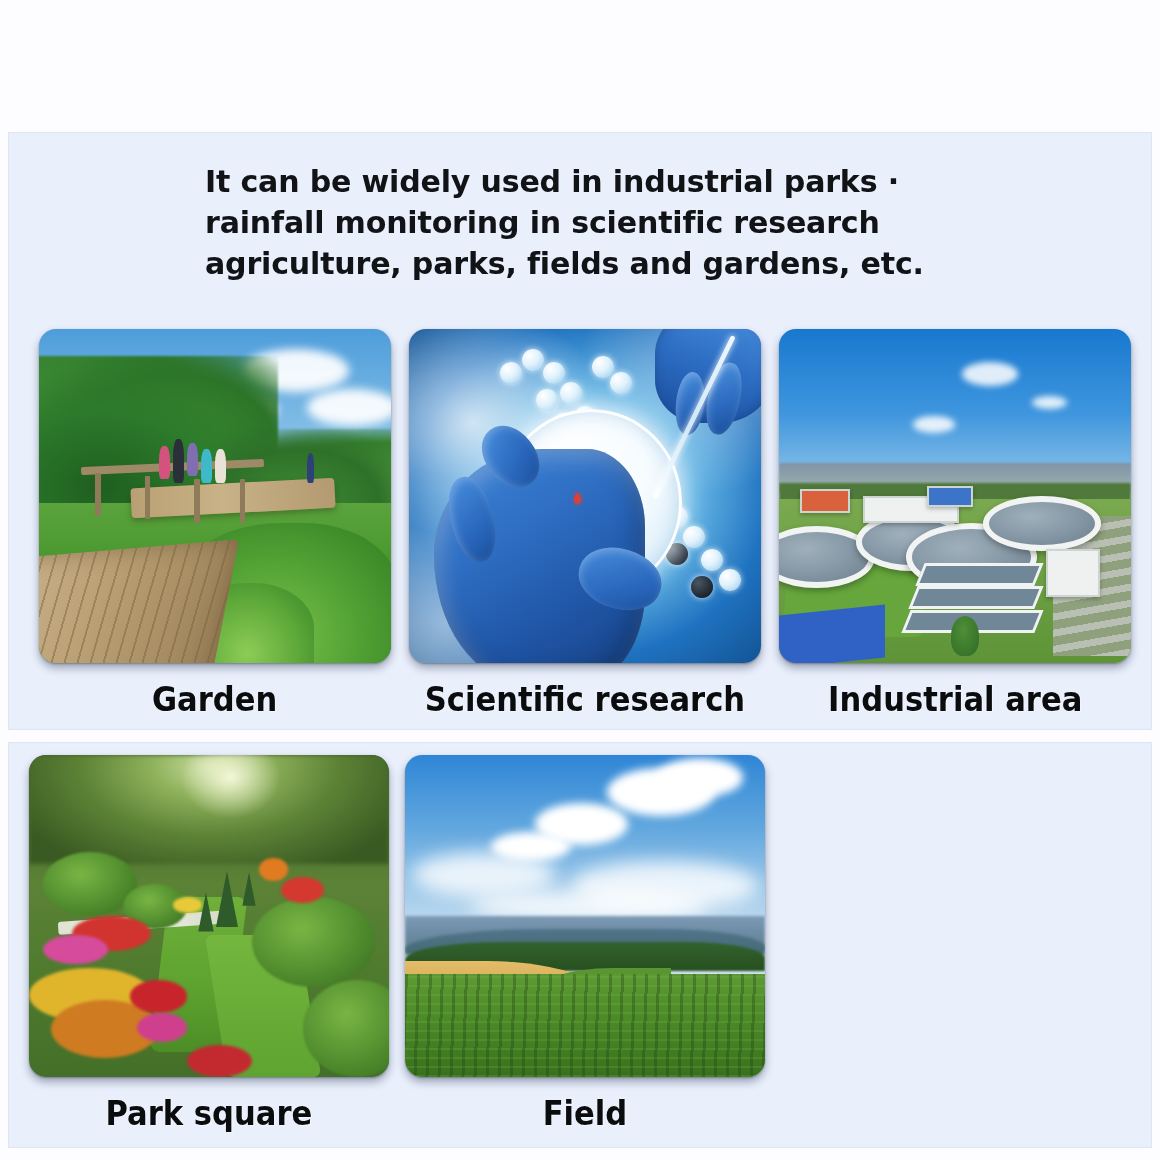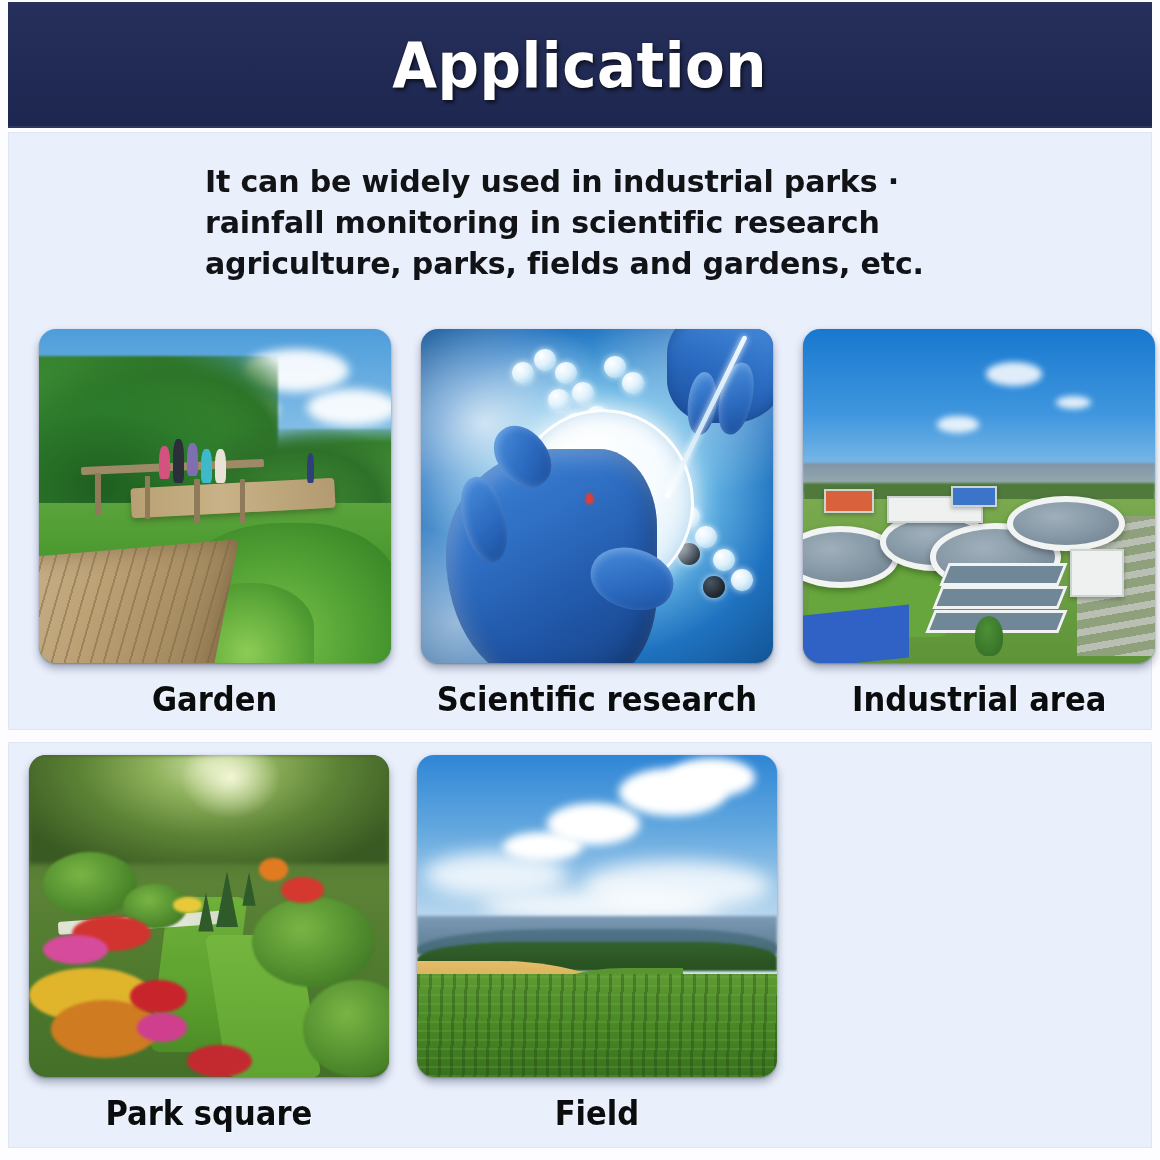--- a/index.html
+++ b/index.html
@@ -51,21 +51,21 @@
     transform-origin:left top;
   }
   .intro .dot{font-weight:bold;}
 
   
   .row{position:absolute;display:flex;}
   #row-top{left:30px;top:196px;width:1100px;}
   #row-bottom{left:20px;top:12px;width:1120px;}
 
   .cell{display:flex;flex-direction:column;align-items:center;}
-  .cell + .cell{margin-left:28px;}
+  .cell + .cell{margin-left:16px;}
 
   .tile{
     width:352px;height:334px;border-radius:17px;overflow:hidden;position:relative;
     box-shadow:0 5px 9px rgba(40,50,80,.40), 0 1px 2px rgba(0,0,0,.30);
     background:#cfe0f0;
   }
   #row-bottom .tile{width:360px;height:322px;}
 
   .caption{
     margin-top:16px;
@@ -232,23 +232,20 @@
                repeating-linear-gradient(0deg,rgba(120,180,70,.25) 0 2px,rgba(0,0,0,0) 2px 9px);}
   .f-curve{left:34%;top:66%;width:40%;height:10%;
     background:linear-gradient(180deg,#5a9631 0%,#4d8a27 100%);
     border-radius:60% 0 0 0 / 100% 0 0 0;}
 </style>
 </head>
 <body>
 
 <div class="page">
 
-  <div class="banner">
-    <div class="banner-title">Application</div>
-  </div>
 
   <div class="panel" id="panel-top">
 
     <div class="intro">
       <span>It can be widely used in industrial parks</span>
       <span class="dot">·</span><br>
       <span>rainfall monitoring in scientific research</span><br>
       <span>agriculture, parks, fields and gardens, etc.</span>
     </div>
 

